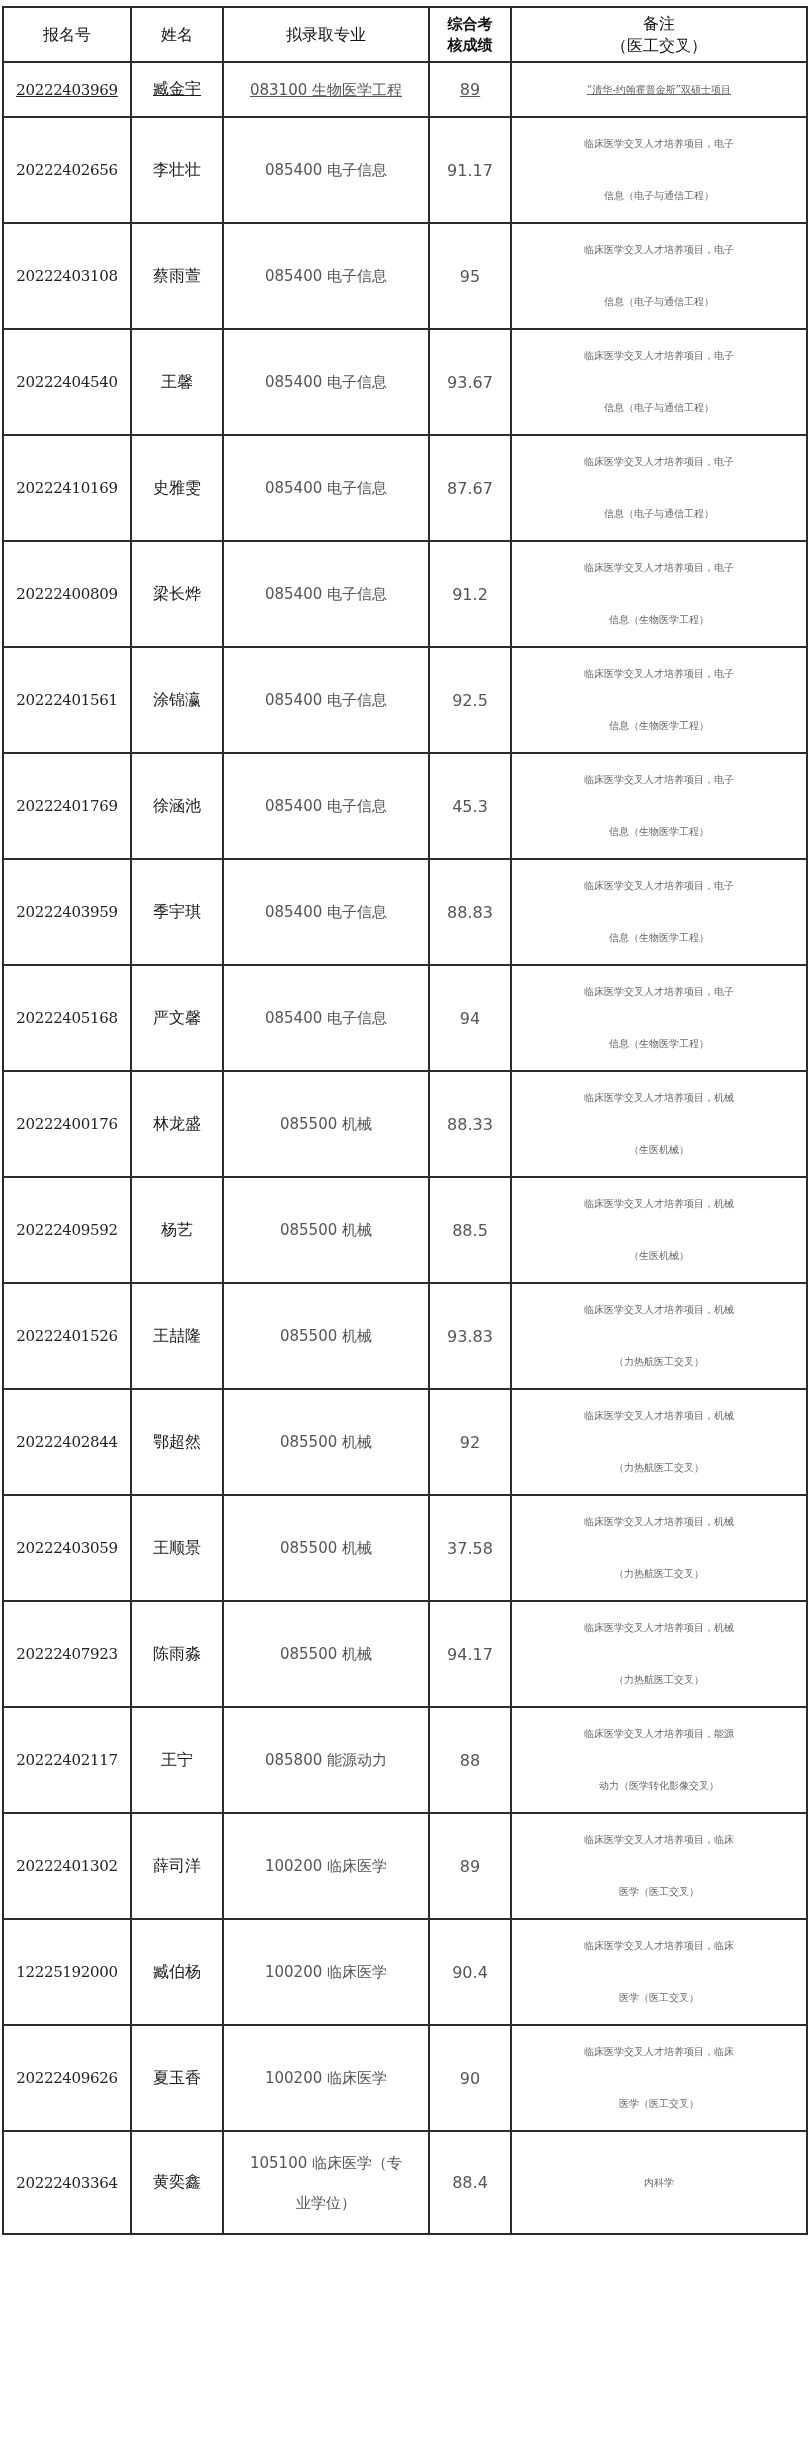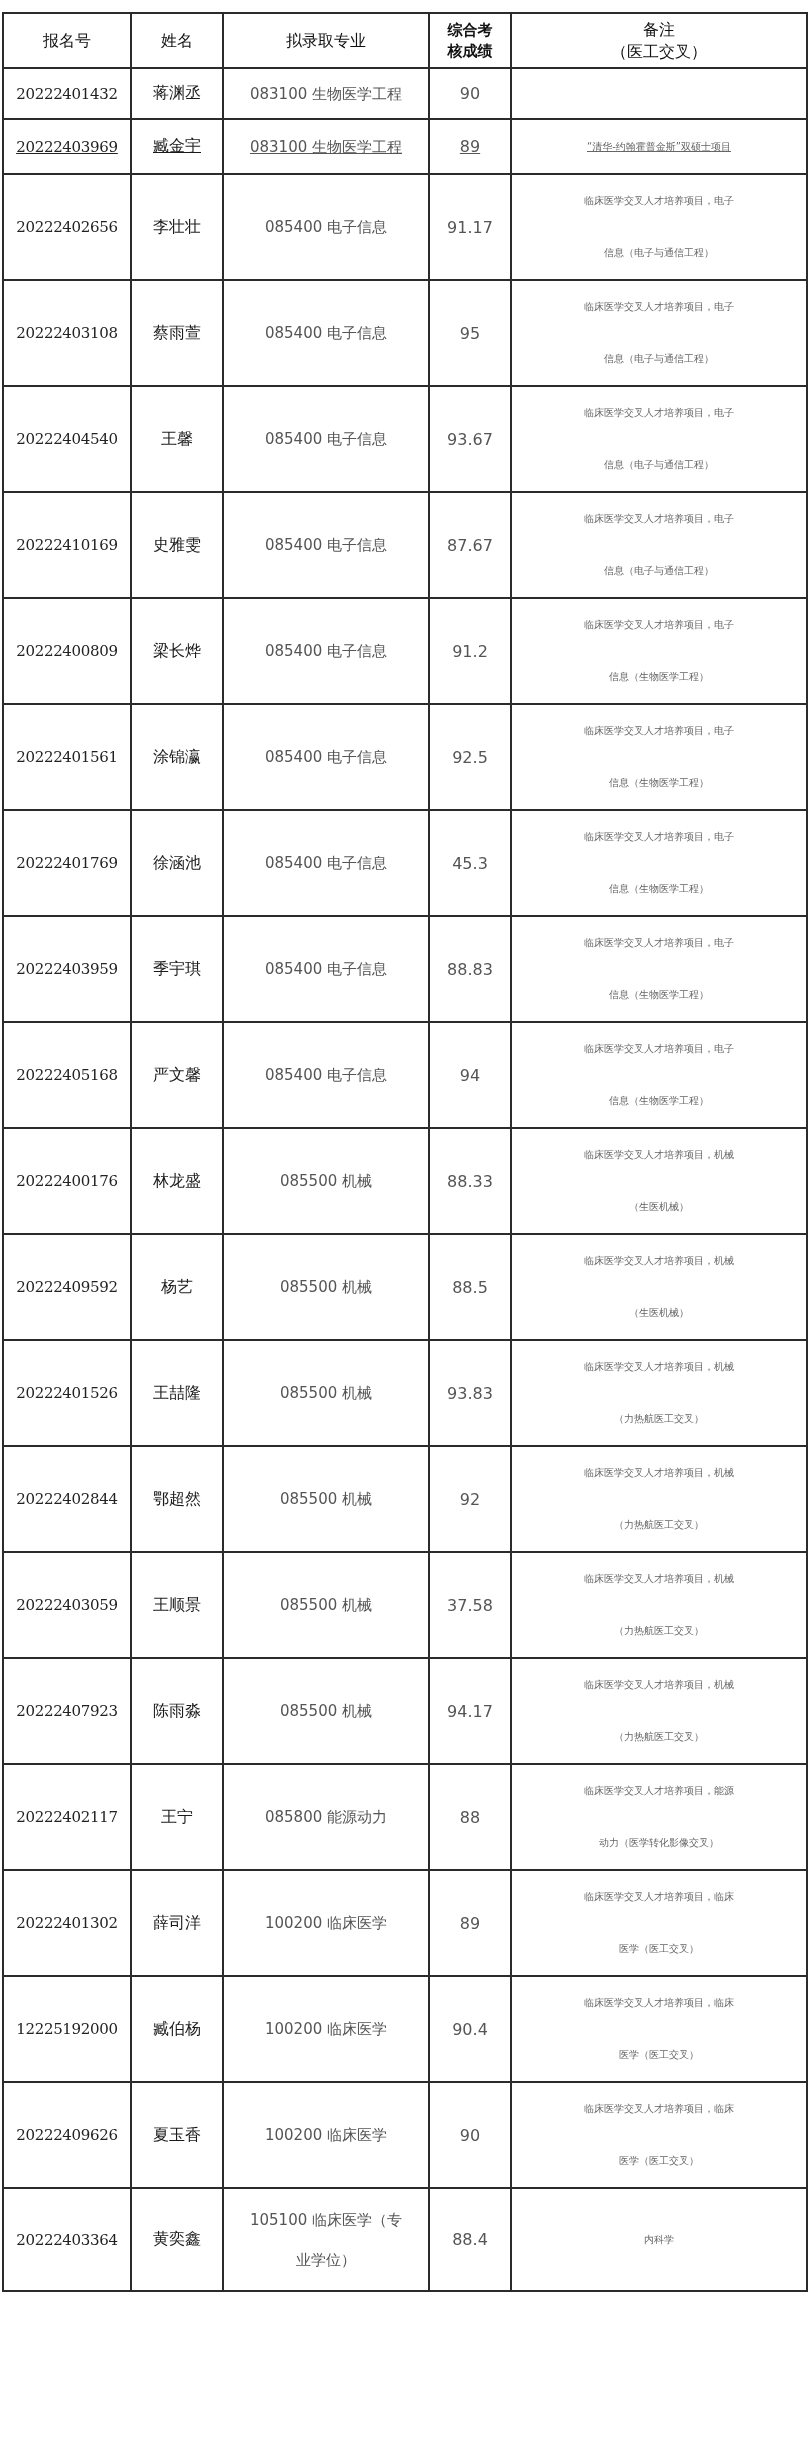--- a/index.html
+++ b/index.html
@@ -1,18 +1,18 @@
 <!DOCTYPE html>
 <html><head>
 <meta charset="utf-8">
 <style>
   html, body { margin: 0; padding: 0; background: #ffffff; }
   body { width: 808px; height: 2445px; overflow: hidden; }
   table.admit {
-    position: absolute; left: 2px; top: 12px;
+    position: absolute; left: 2px; top: 6px;
     width: 804px;
     border-collapse: collapse;
     table-layout: fixed;
     font-family: "DejaVu Sans", "Liberation Sans", sans-serif;
   }
   table.admit td, table.admit th {
     border: 2px solid #2b2b2b;
     text-align: center;
     vertical-align: middle;
     padding: 0 4px;
@@ -62,29 +62,20 @@
         <div>综合考</div>
         <div>核成绩</div>
       </th>
       <th class="th-note">
         <div>备注</div>
         <div>（医工交叉）</div>
       </th>
     </tr>
   </thead>
   <tbody id="tbody">
-      <tr class="r-single">
-        <td class="id">20222401432</td>
-        <td class="name">蒋渊丞</td>
-        <td class="major">
-          <span>083100 生物医学工程</span>
-        </td>
-        <td class="score">90</td>
-        <td class="note"></td>
-      </tr>
       <tr class="r-mid">
         <td class="id">20222403969</td>
         <td class="name">臧金宇</td>
         <td class="major">
           <span>083100 生物医学工程</span>
         </td>
         <td class="score">89</td>
         <td class="note">
           <span>“清华-约翰霍普金斯”双硕士项目</span>
         </td>

